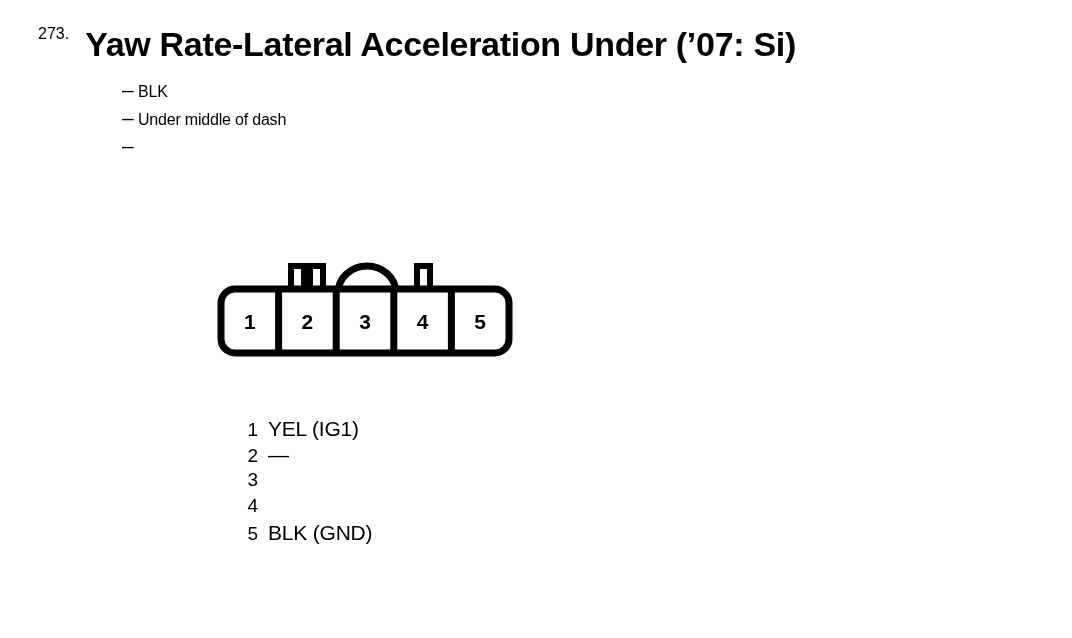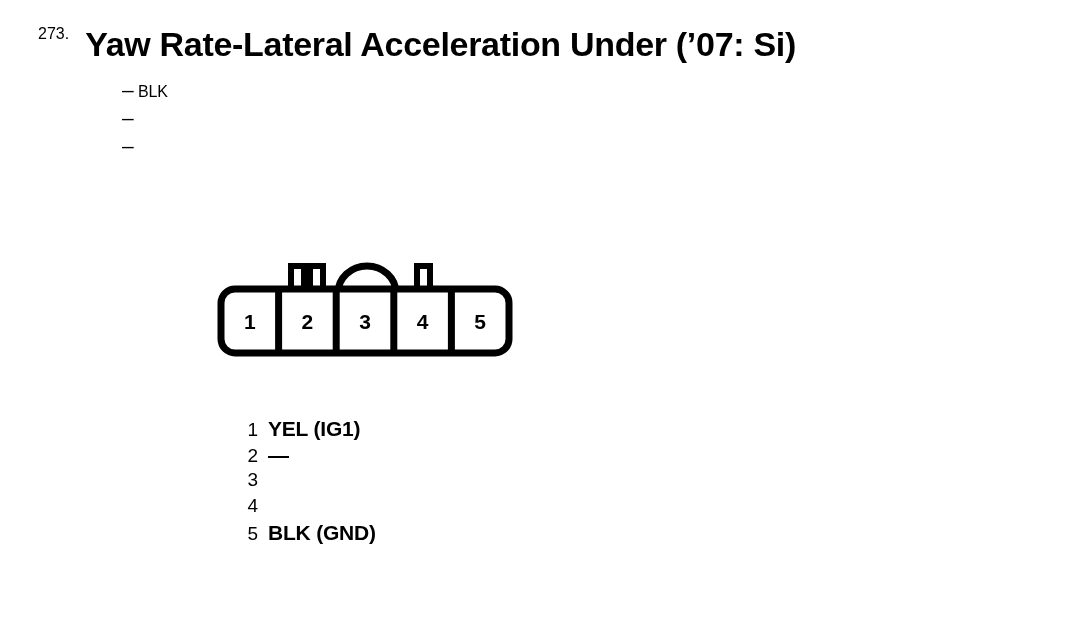--- a/index.html
+++ b/index.html
@@ -89,38 +89,38 @@
   .pin-number {
     font-size: 19px;
     width: 15px;
     flex: 0 0 15px;
     text-align: right;
   }
   .pin-label {
     font-size: 21px;
     margin-left: 10px;
     letter-spacing: -0.2px;
-    font-weight: bold;
   }
 </style>
 </head>
 <body>
 
 <div id="title-block">
   <span>273.</span>
   <span id="title-text">Yaw Rate-Lateral Acceleration Under (’07: Si)</span>
 </div>
 
 <div id="notes-list">
   <div class="note-row">
     <span class="note-dash">–</span>
     <span class="note-label">BLK</span>
   </div>
   <div class="note-row">
     <span class="note-dash">–</span>
+    <span class="note-label">Under middle of dash</span>
   </div>
   <div class="note-row">
     <span class="note-dash">–</span>
   </div>
 </div>
 
 <div id="connector-diagram">
   <svg id="connector-svg" width="310" height="110" viewBox="0 0 310 110">
 
     <path d="M 76 14 h 13 v 26 h -13 z" fill="none" stroke="#000" stroke-width="6"></path>

